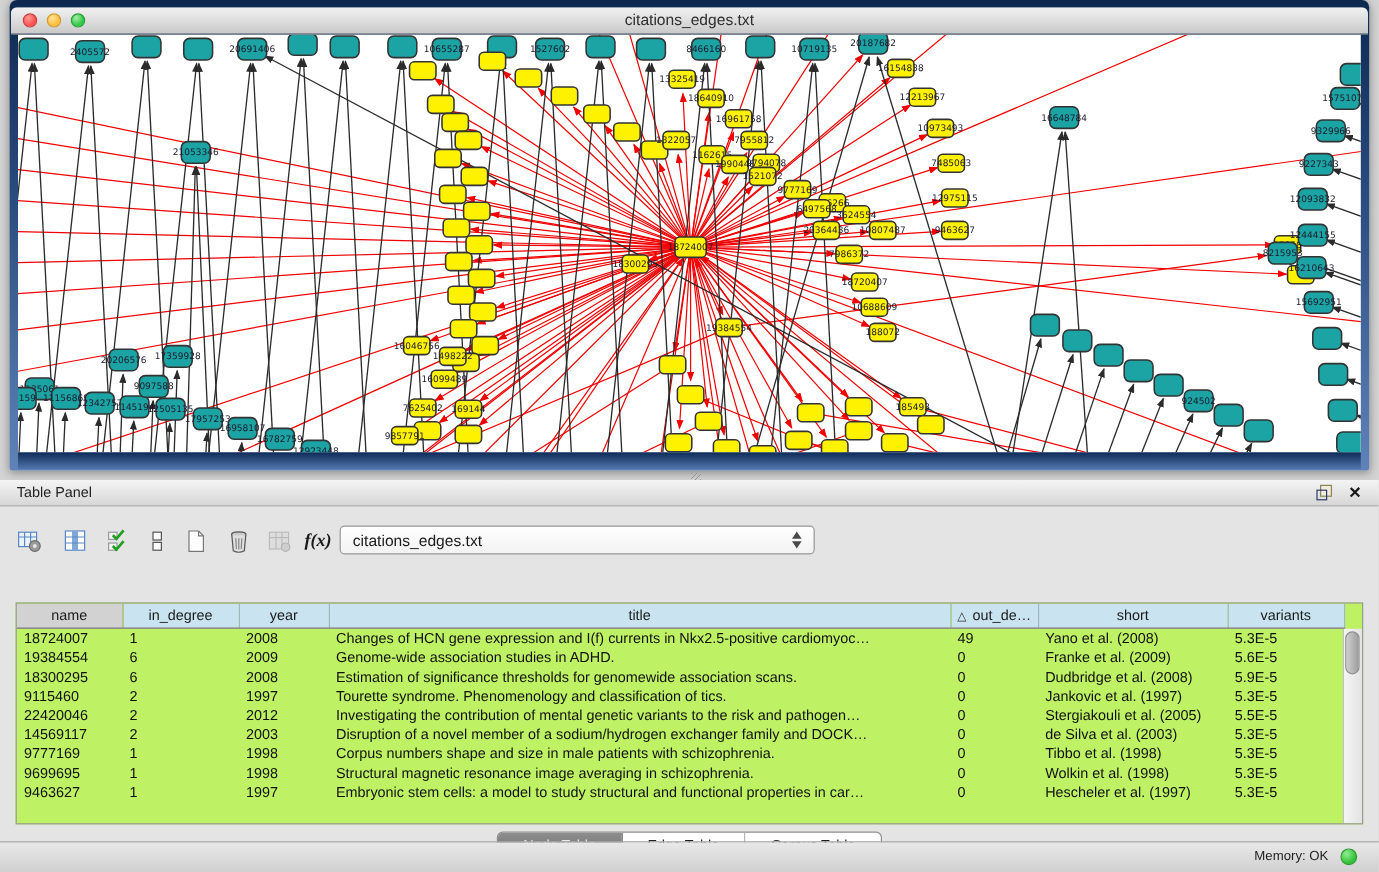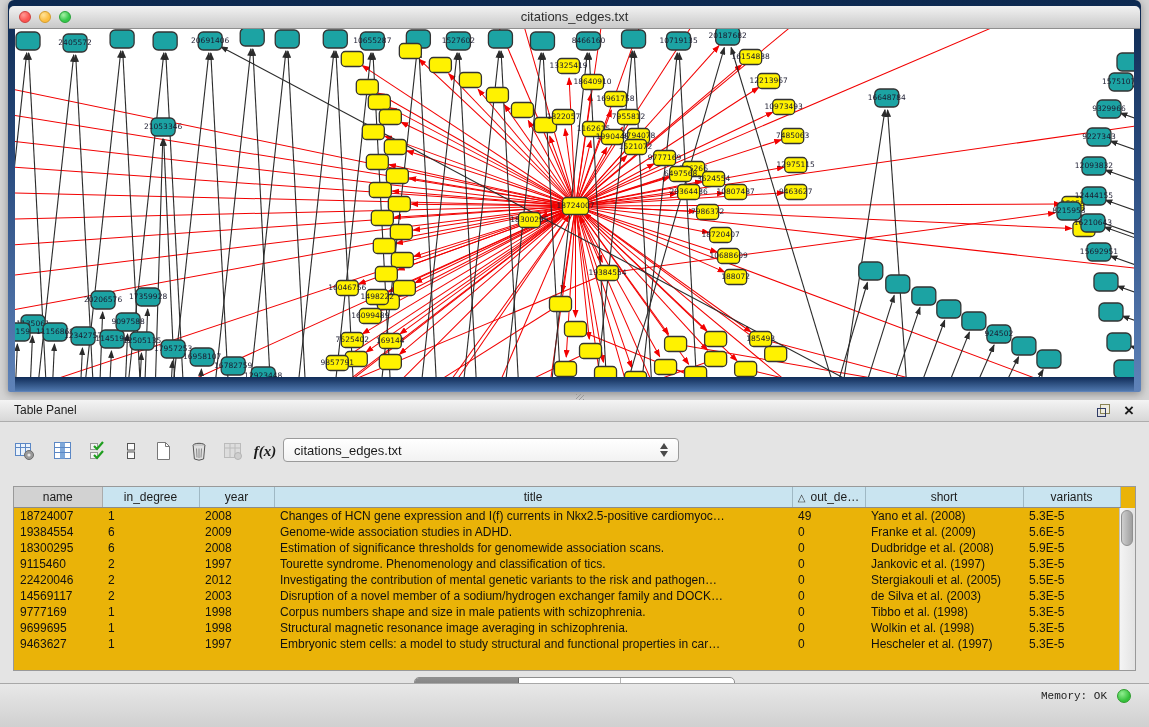--- a/index.html
+++ b/index.html
@@ -66,22 +66,22 @@
   .combo{
     position:absolute;left:283px;top:16px;width:396px;height:24px;
     background:linear-gradient(#FFFFFF,#F2F2F2);
     border:1px solid #9A9A9A;border-radius:4px;box-sizing:border-box;
   }
   .combo-text{position:absolute;left:10px;top:4px;font-size:13px;color:#1B1B1B;}
   .combo-arrows{position:absolute;right:9px;top:4px;width:9px;height:14px;}
   .combo-arrows .up{position:absolute;top:0;left:0;width:0;height:0;border-left:4.5px solid transparent;border-right:4.5px solid transparent;border-bottom:6px solid #4A4A4A;}
   .combo-arrows .dn{position:absolute;bottom:0;left:0;width:0;height:0;border-left:4.5px solid transparent;border-right:4.5px solid transparent;border-top:6px solid #4A4A4A;}
   .table-wrap{
-    position:relative;margin:4px 13px 0 13px;height:185px;
-    background:#eab308;border:1px solid #999;box-sizing:border-box;overflow:hidden;
+    position:relative;margin:20px 13px 0 13px;height:185px;
+    background:#bef264;border:1px solid #999;box-sizing:border-box;overflow:hidden;
   }
   table.grid{border-collapse:collapse;table-layout:fixed;width:1106px;}
   table.grid th{
     height:20px;background:#C9E4F0;border-right:1px solid #9FB8C4;border-bottom:1px solid #8C8C8C;
     font-size:12px;font-weight:normal;color:#1B1B1B;text-align:center;padding:0 4px;
     overflow:hidden;white-space:nowrap;
   }
   table.grid th.gray{background:#D2D2D2;border-right:1px solid #ABABAB;}
   table.grid td{
     height:16px;font-size:12px;color:#111;padding:0 6px;
@@ -101,22 +101,22 @@
     display:inline-flex;border:1px solid #8E8E8E;border-radius:5px;overflow:hidden;
     background:#FFF;height:20px;
   }
   .segment{
     padding:2px 21px;font-size:12px;color:#1C1C1C;line-height:16px;
     border-right:1px solid #B5B5B5;
   }
   .segment:last-child{border-right:none;}
   .segment.active{background:linear-gradient(#8E8E8E,#707070);color:#E9E9E9;border-right:1px solid #6A6A6A;}
   .status-bar{
-    position:absolute;left:0;bottom:0;width:100%;height:44px;
-    background:linear-gradient(#E8E8E8,#D0D0D0);border-top:1px solid #A8A8A8;box-sizing:border-box;font-family:Liberation Mono, monospace;
+    position:absolute;left:0;bottom:0;width:100%;height:26px;
+    background:linear-gradient(#E8E8E8,#D0D0D0);border-top:1px solid #A8A8A8;box-sizing:border-box;
   }
   .mem-label{position:absolute;right:42px;top:6px;font-size:11px;color:#1E1E1E;}
   .mem-dot{
     position:absolute;right:18px;top:5px;width:14px;height:14px;border-radius:50%;
     background:radial-gradient(circle at 35% 30%,#90EE90,#35C13B 65%);border:1px solid #2C9C2C;box-sizing:border-box;
   }
 </style>
 </head>
 <body>
 

